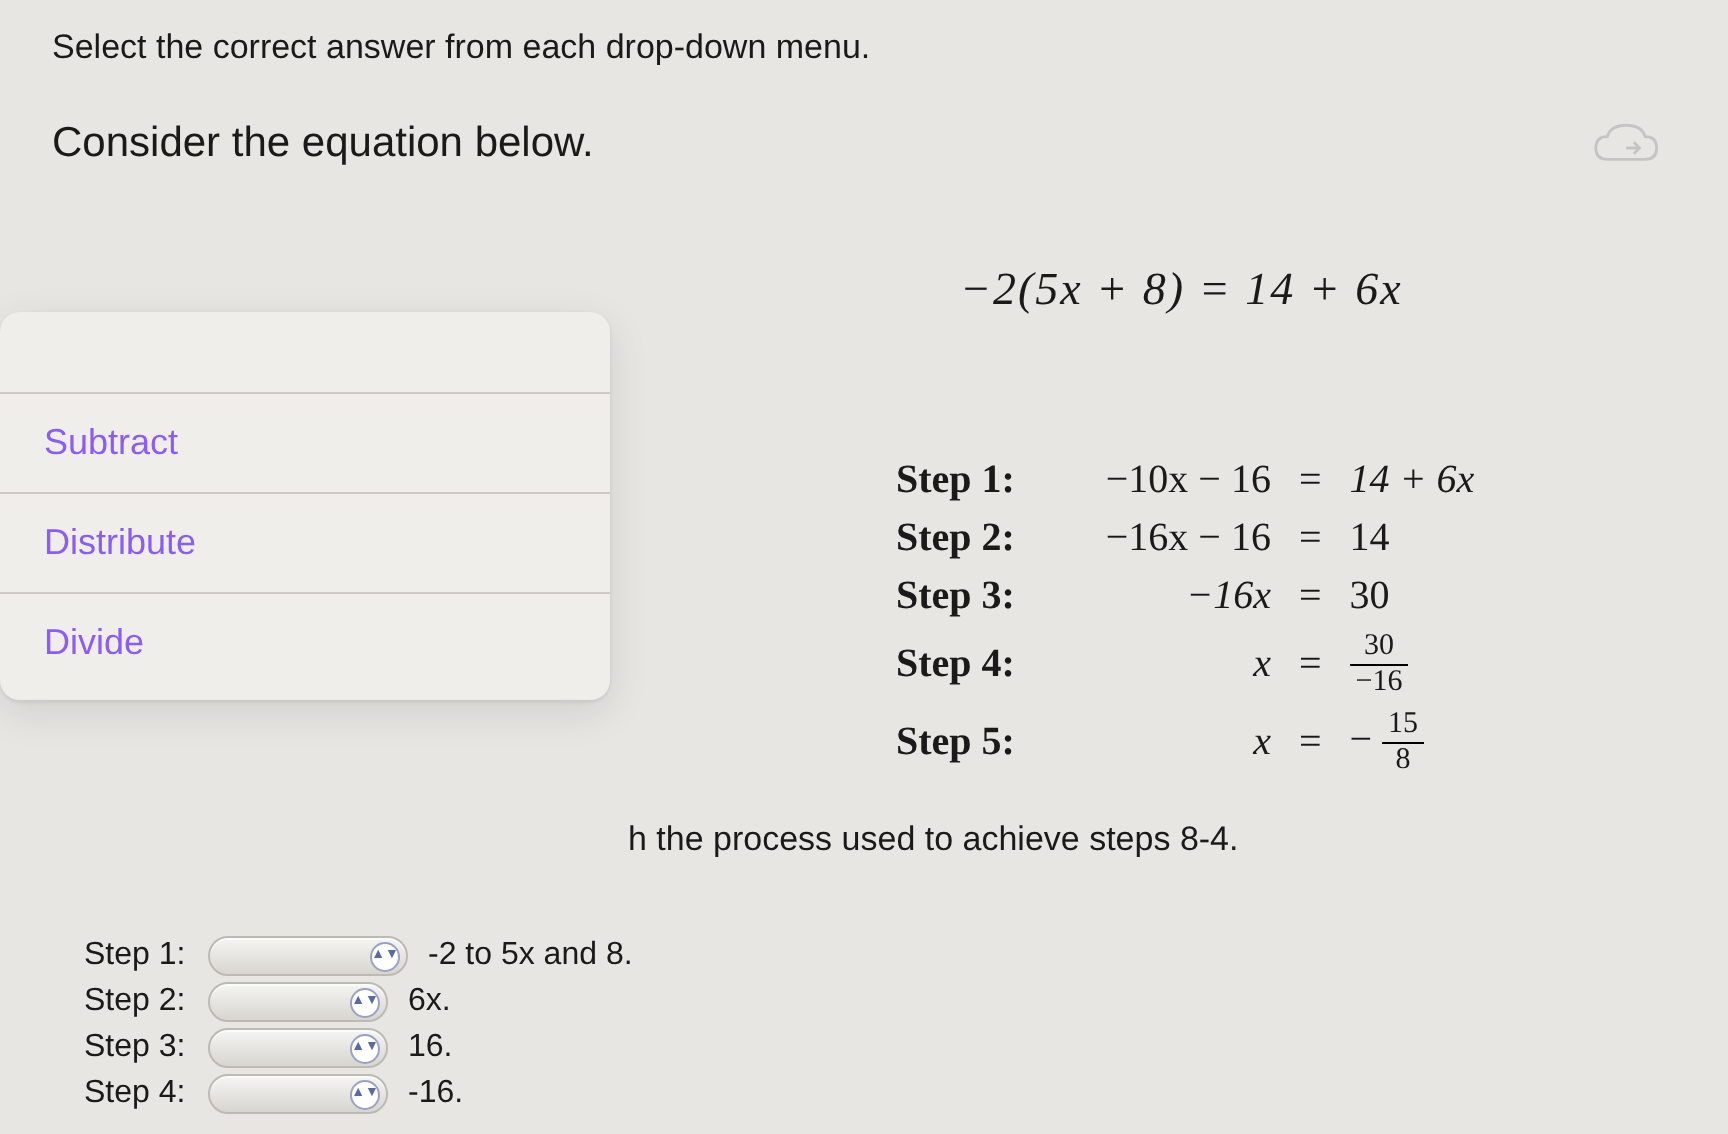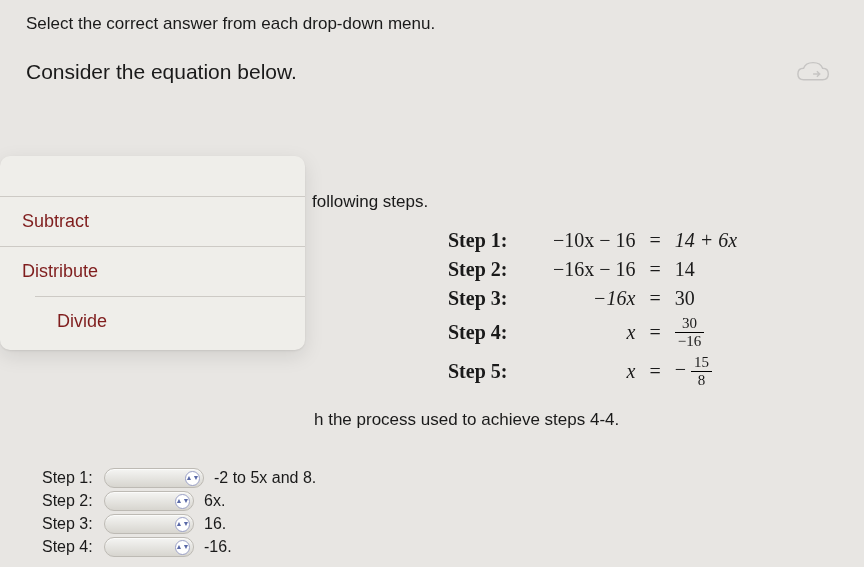--- a/index.html
+++ b/index.html
@@ -42,27 +42,26 @@
   width: 305px;
   background: #efeeea;
   border-radius: 10px;
   box-shadow: 0 6px 20px rgba(0,0,0,0.10), 0 1px 2px rgba(0,0,0,0.08);
   padding-top: 40px;
   z-index: 20;
 }
 .dropdown-item {
   padding: 14px 22px;
   font-size: 18px;
-  color: #7f1d1d;
+  color: #8b5cf6;
   border-top: 1px solid #cdcac5;
 }
 .dropdown-item:last-child {
   border-bottom: none;
   padding-bottom: 18px;
-  margin-left: 35px;
 }
 
 .equation-main {
   position: absolute;
   left: 480px;
   top: 132px;
   font-family: "Times New Roman", Times, serif;
   font-size: 23px;
   letter-spacing: 1px;
 }
@@ -157,22 +156,24 @@
   <div class="consider">Consider the equation below.</div>
 
   <div class="checkmark">✓</div>
 
   <div class="dropdown-panel">
     <div class="dropdown-item">Subtract</div>
     <div class="dropdown-item">Distribute</div>
     <div class="dropdown-item">Divide</div>
   </div>
 
-
-  <div class="following">following steps.</div>
+  <div class="equation-main">
+    <span style="font-style:italic;">−2(5x + 8) = 14 + 6x</span>
+  </div>
+
 
   <div class="steps-block">
     <table>
       <tbody>
           <tr>
         <td class="step-label">Step 1:</td>
         <td class="lhs"><span style="">−10x − 16</span></td>
         <td class="eq">=</td>
         <td class="rhs"><span style="font-style:italic">14 + 6x</span></td>
       </tr>
@@ -207,21 +208,21 @@
           <span>− </span><span class="frac">
             <span class="num">15</span>
             <span class="den">8</span>
           </span>
         </td>
       </tr>
     </tbody>
       </table>
   </div>
 
-  <div class="process-text">h the process used to achieve steps 4-4.</div>
+  <div class="process-text">h the process used to achieve steps 8-4.</div>
 
   <div class="dd-steps">
     <div class="row">
       <span class="lbl">Step 1:</span>
       <span class="pill w1">
           <span class="arrows">▲▼</span>
         </span>
       <span>-2 to 5x and 8.</span>
     </div>
     <div class="row">

